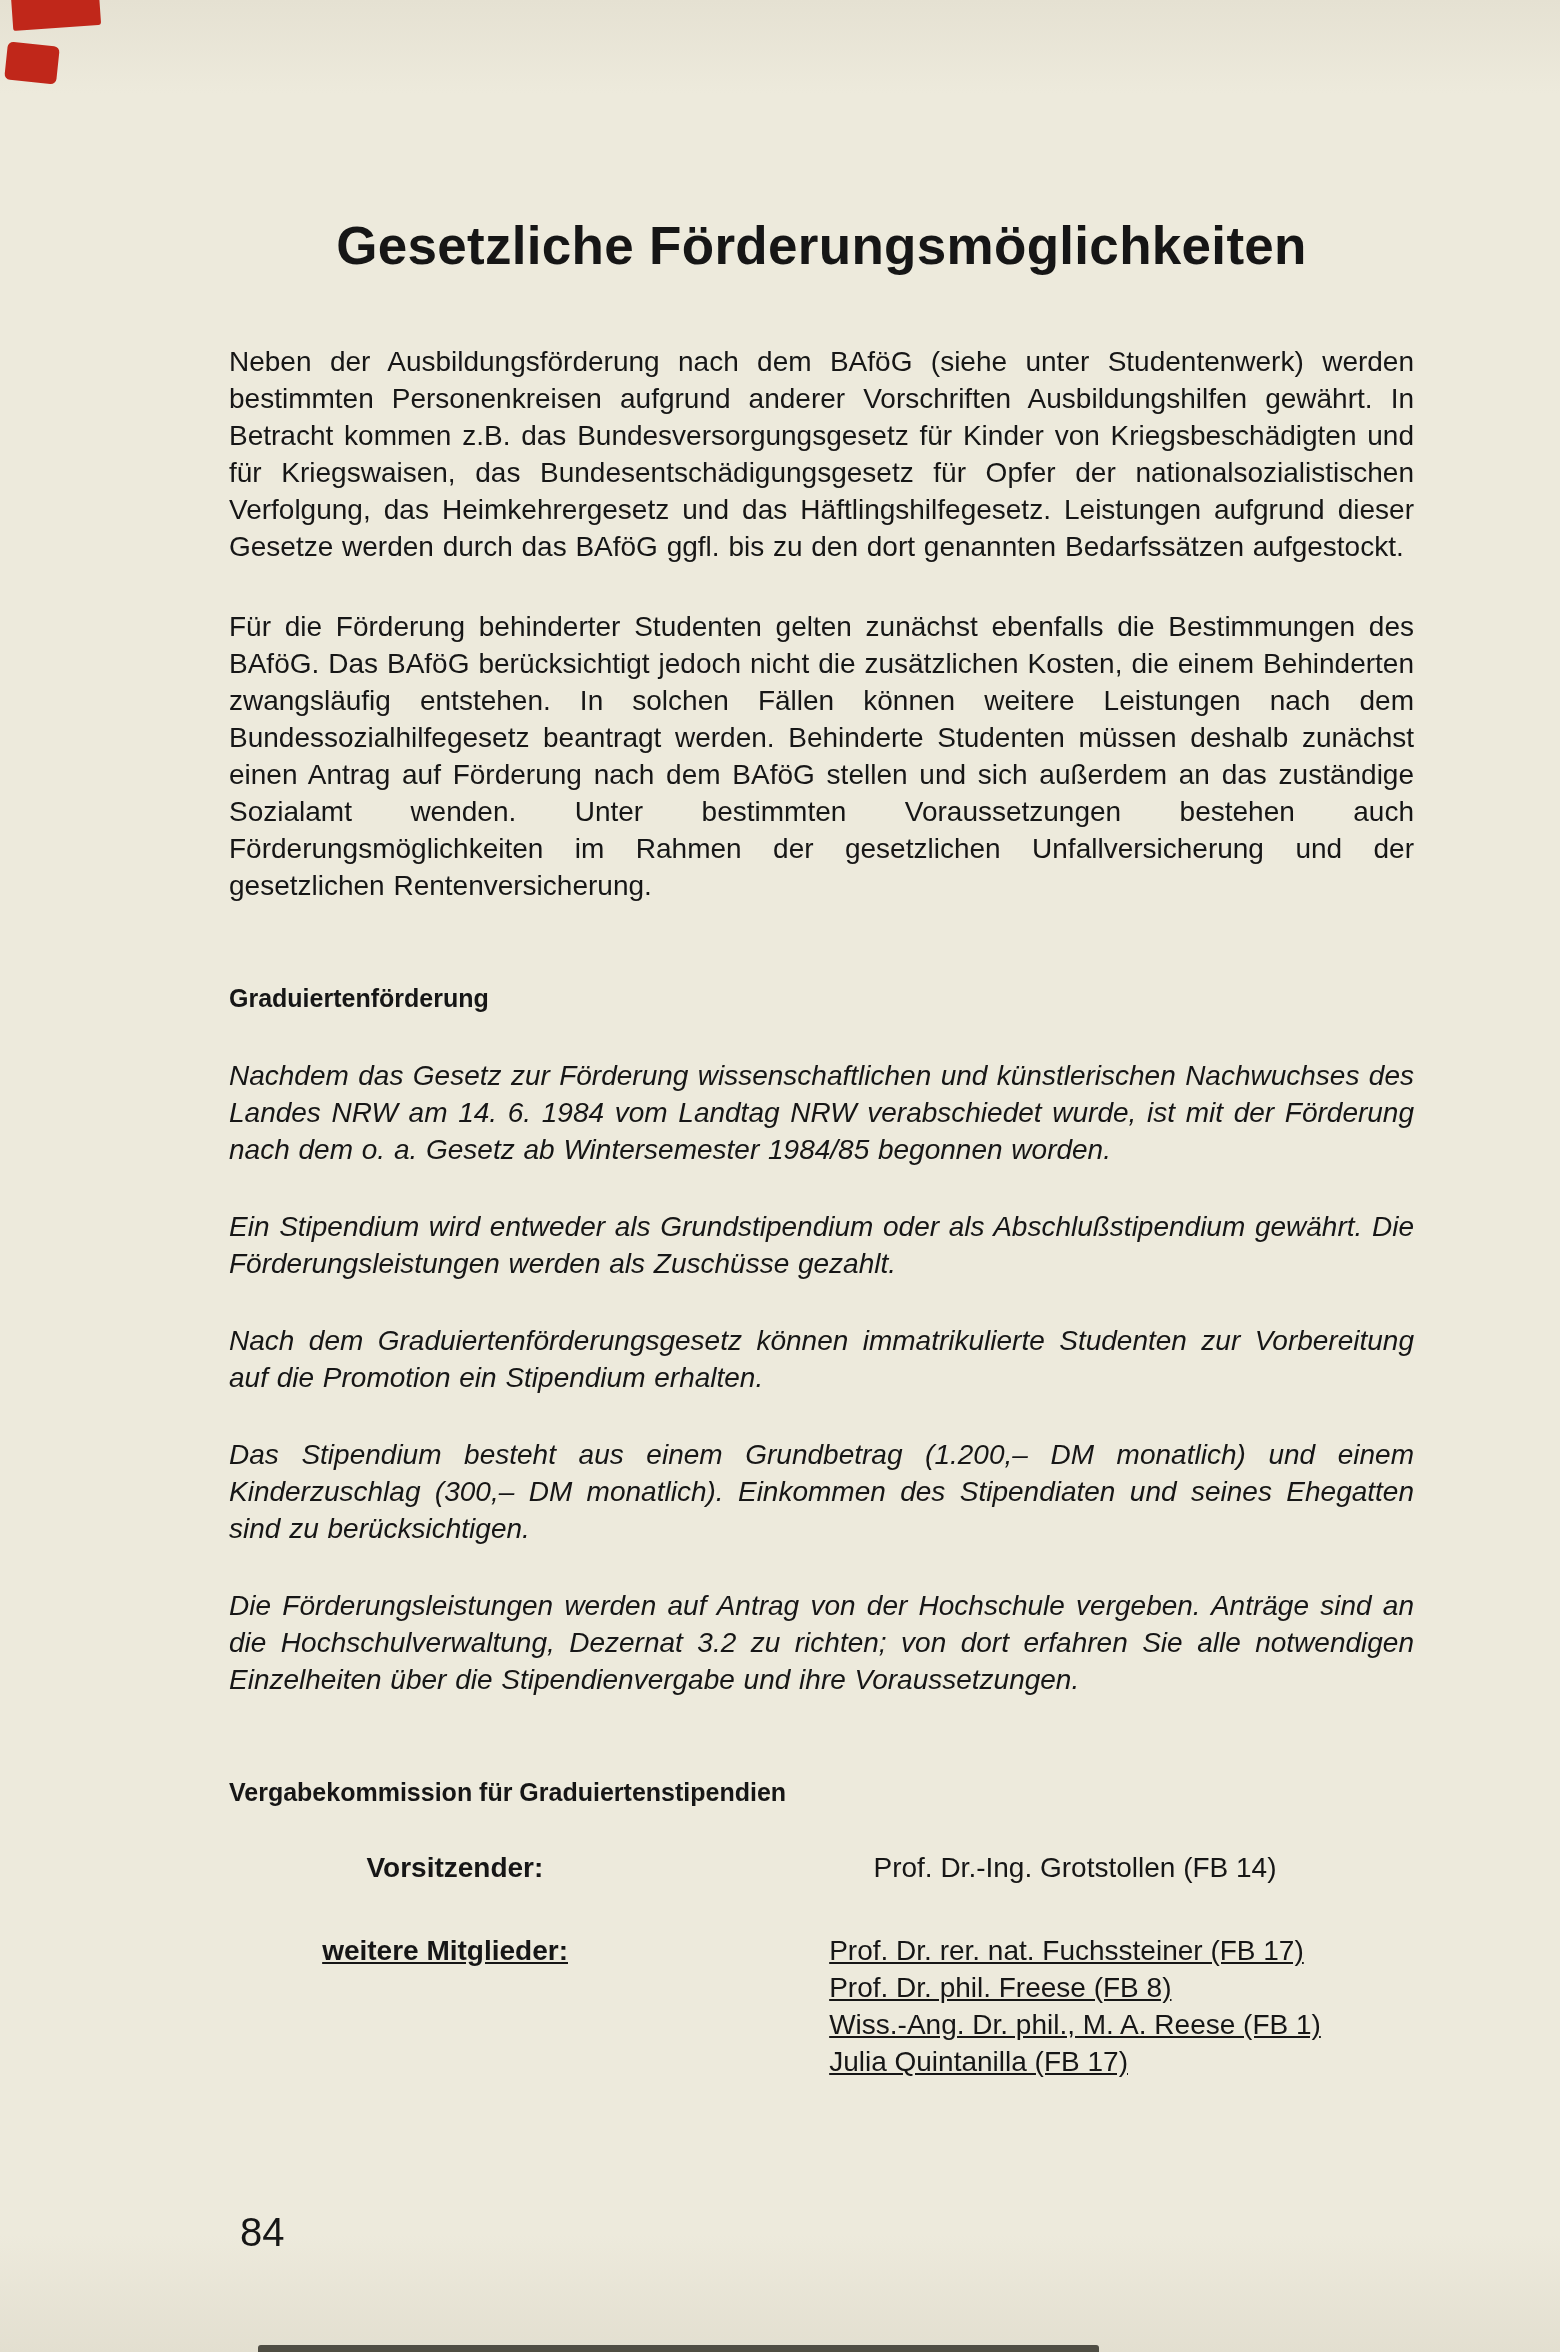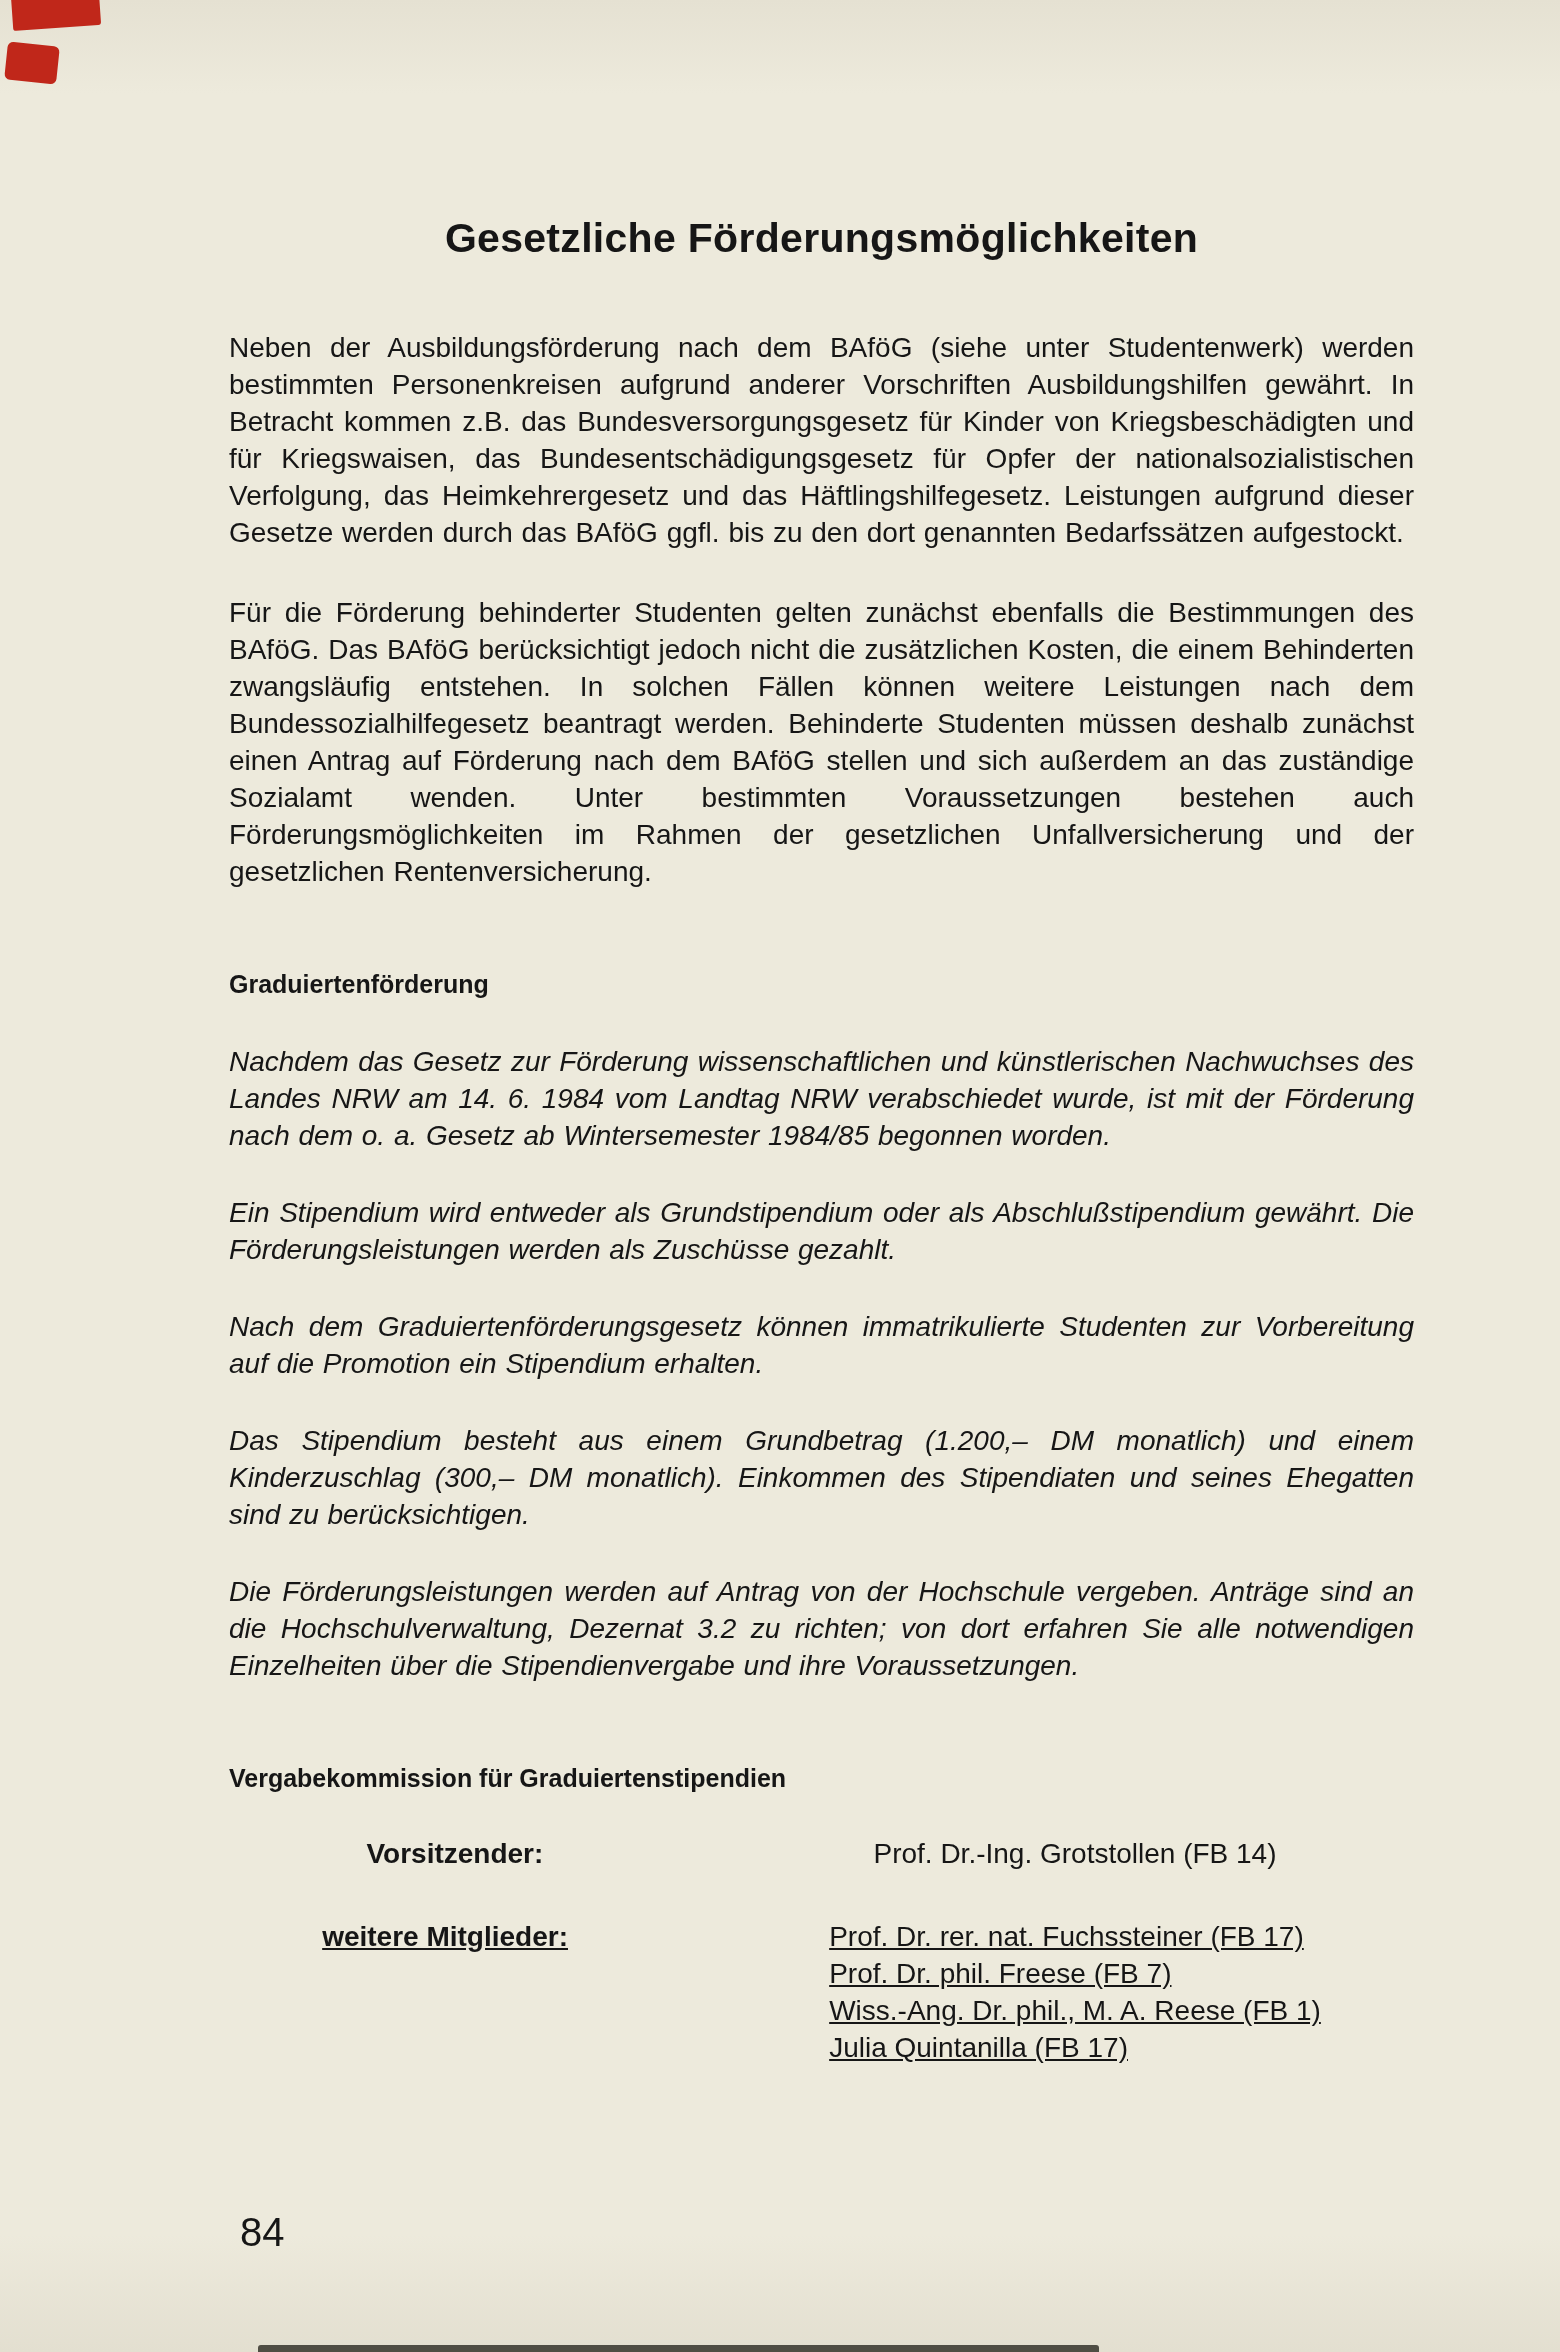--- a/index.html
+++ b/index.html
@@ -35,21 +35,21 @@
   }
   .content {
     position: absolute;
     left: 229px;
     top: 0;
     width: 1185px;
   }
   .title {
     margin: 215px 0 0 0;
     text-align: center;
-    font-size: 41px;
+    font-size: 53px;
     font-weight: bold;
     letter-spacing: 0.3px;
   }
   .para {
     font-size: 28px;
     line-height: 37px;
     text-align: justify;
     margin: 0;
     word-spacing: 1px;
   }
@@ -127,21 +127,21 @@
 
     <div class="commission-row chair">
       <div class="commission-label">Vorsitzender:</div>
       <div class="commission-value">Prof. Dr.-Ing. Grotstollen (FB 14)</div>
     </div>
 
     <div class="commission-row members">
       <div class="commission-label">weitere Mitglieder:</div>
       <div class="commission-value">
         <div>Prof. Dr. rer. nat. Fuchssteiner (FB 17)</div>
-        <div>Prof. Dr. phil. Freese (FB 7)</div>
+        <div>Prof. Dr. phil. Freese (FB 8)</div>
         <div>Wiss.-Ang. Dr. phil., M. A. Reese (FB 1)</div>
         <div>Julia Quintanilla (FB 17)</div>
       </div>
     </div>
 
   </div>
 
   <div class="page-number">84</div>
 
   <div class="bottom-shadow"></div>

